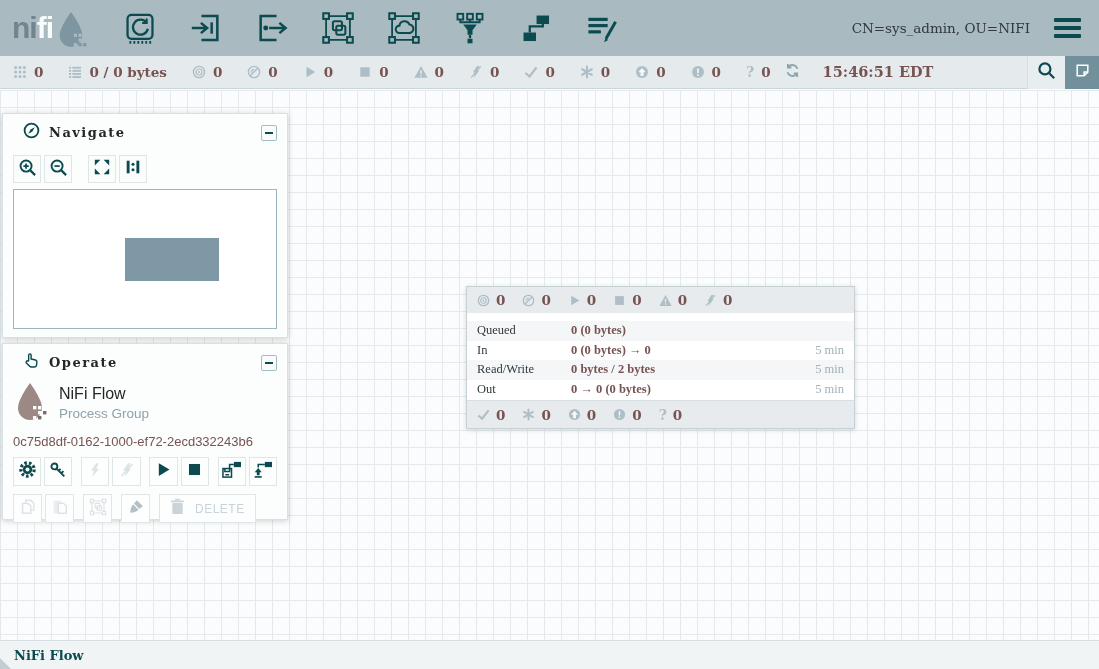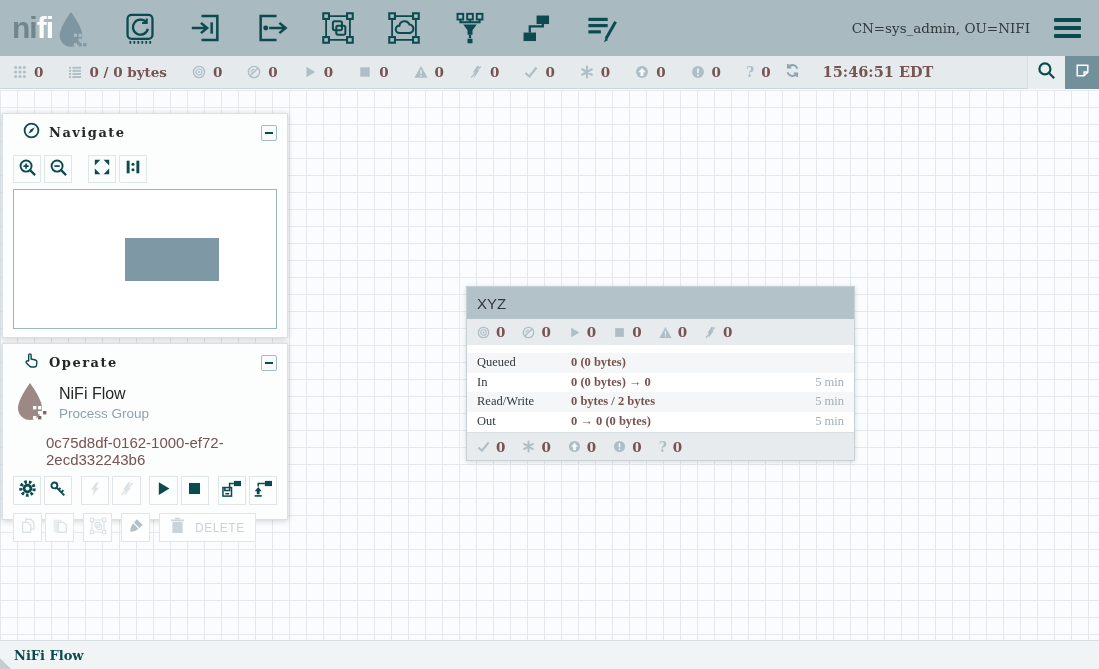--- a/index.html
+++ b/index.html
@@ -78,21 +78,21 @@
     position:absolute; left:10px; top:75px; width:264px; height:140px;
     background:#FFFFFF; border:1px solid #9DB5BF;
   }
   .birdseye-rect { position:absolute; left:111px; top:48px; width:94px; height:43px; background:#7E98A6; }
 
   #operate-panel { top:253px; height:177px; }
   .operate-body { padding:2px 10px 0 10px; }
   .flow-ident { display:flex; align-items:center; gap:12px; }
   .flow-name { font-size:16px; color:#262626; }
   .flow-type { font-size:13.5px; color:#8FA2AB; margin-top:3px; }
-  .flow-uuid { font-size:15px; color:#775351; margin-top:9px;margin-left:33px; }
+  .flow-uuid { font-size:13px; color:#775351; margin-top:9px; }
   .op-row { display:flex; align-items:center; margin-top:8px; }
   .op-btn {
     width:29px; height:29px; background:#FDFEFE; border:1px solid #DFE6E8;
     display:flex; align-items:center; justify-content:center; cursor:pointer; color:#0B4A4E;
   }
   .op-btn.disabled { color:#DCE3E6; cursor:default; }
   .op-btn.semi { color:#B3C1C7; }
   .pair-gap { width:3px; } .group-gap { width:9px; }
   .delete-btn {
     height:29px; padding:0 10px; background:#FDFEFE; border:1px solid #DFE6E8;
@@ -632,23 +632,20 @@
                 <rect x="5.4" y="0.8" width="5.2" height="1.6"></rect>
               </svg>
           </span>
           <span class="delete-label">DELETE</span>
         </div>
       </div>
     </div>
   </div>
 
   <div class="pg">
-    <div class="pg-header">
-      <span class="pg-name">XYZ</span>
-    </div>
     <div class="pg-badges">
       <span class="badge">
         <span class="lt">
             <svg class="si" style="width:13px;height:13px" viewBox="0 0 14 14" fill="none" stroke="currentColor">
               <circle cx="7" cy="7" r="5.6" stroke-width="1.4"></circle>
               <circle cx="7" cy="7" r="3" stroke-width="1.2"></circle>
               <circle cx="7" cy="7" r="1.1" fill="currentColor" stroke="none"></circle>
             </svg>
           </span>
         <span class="cnt">0</span>

